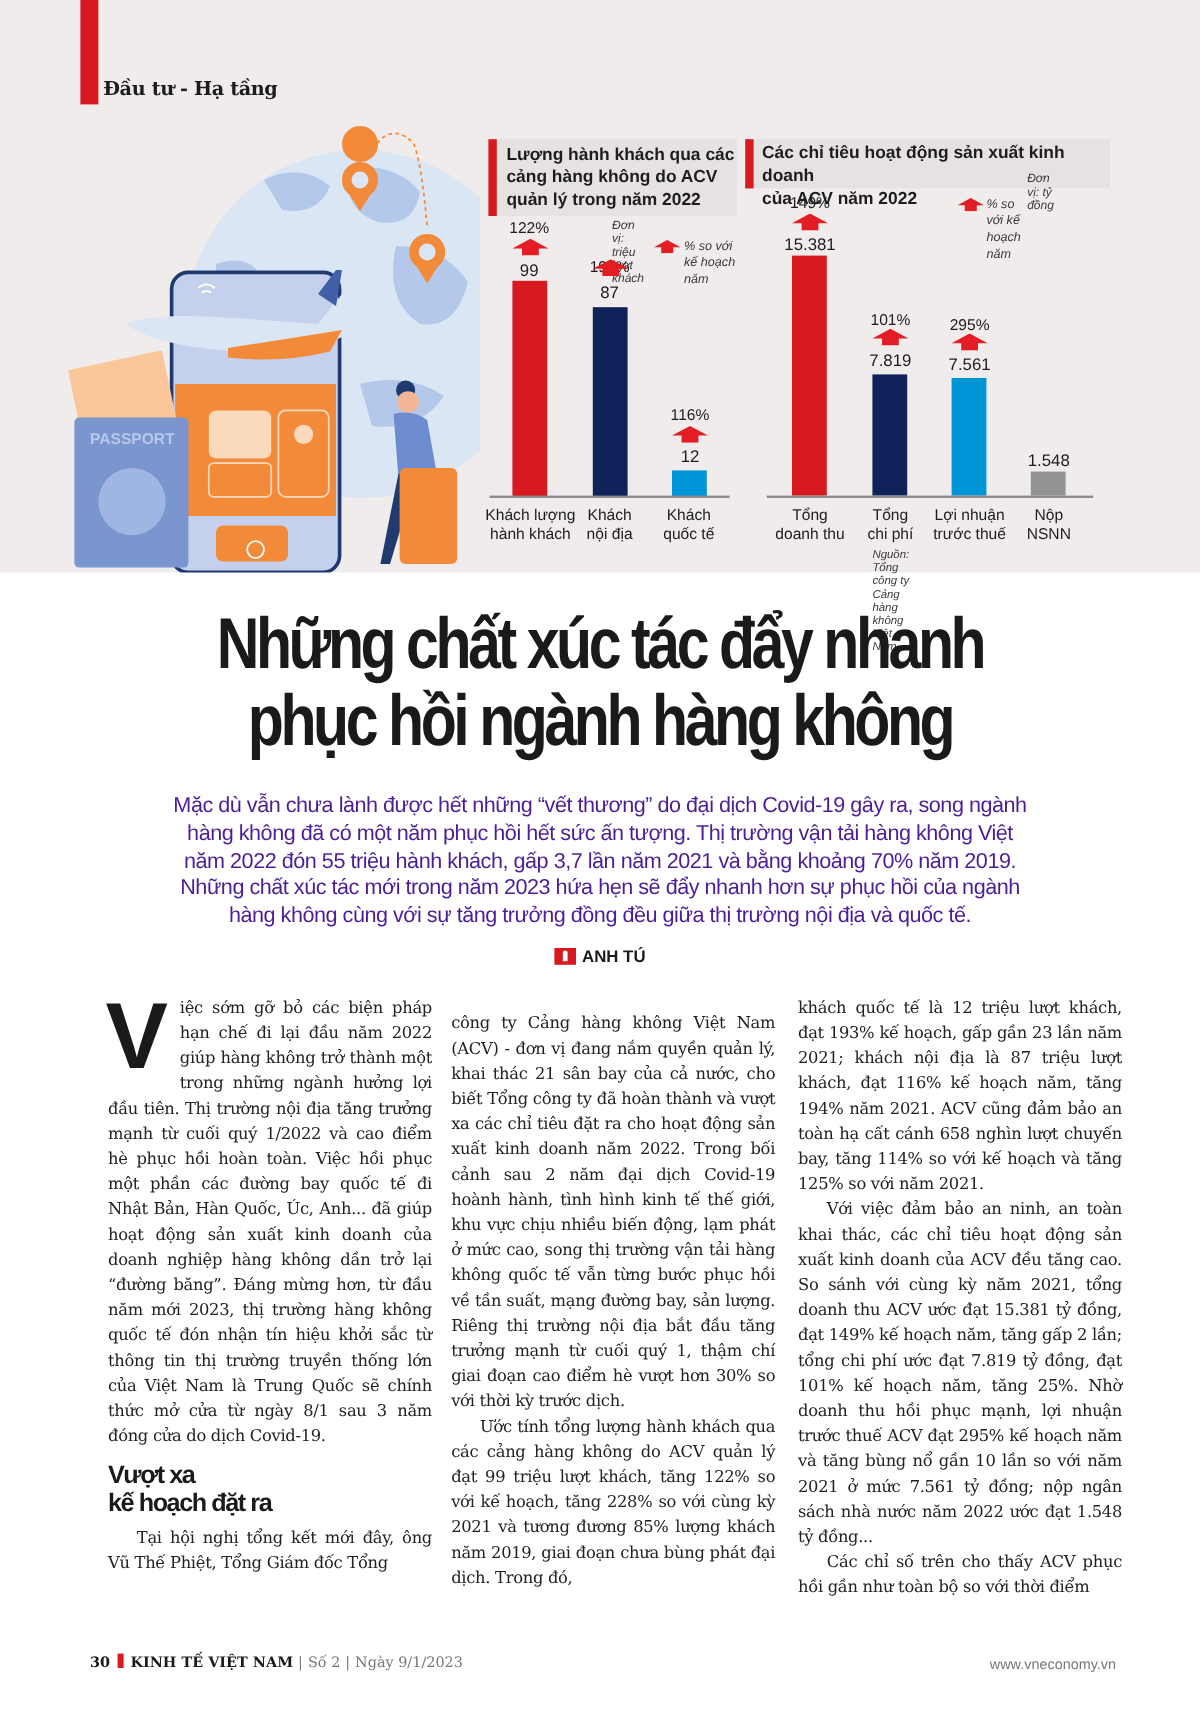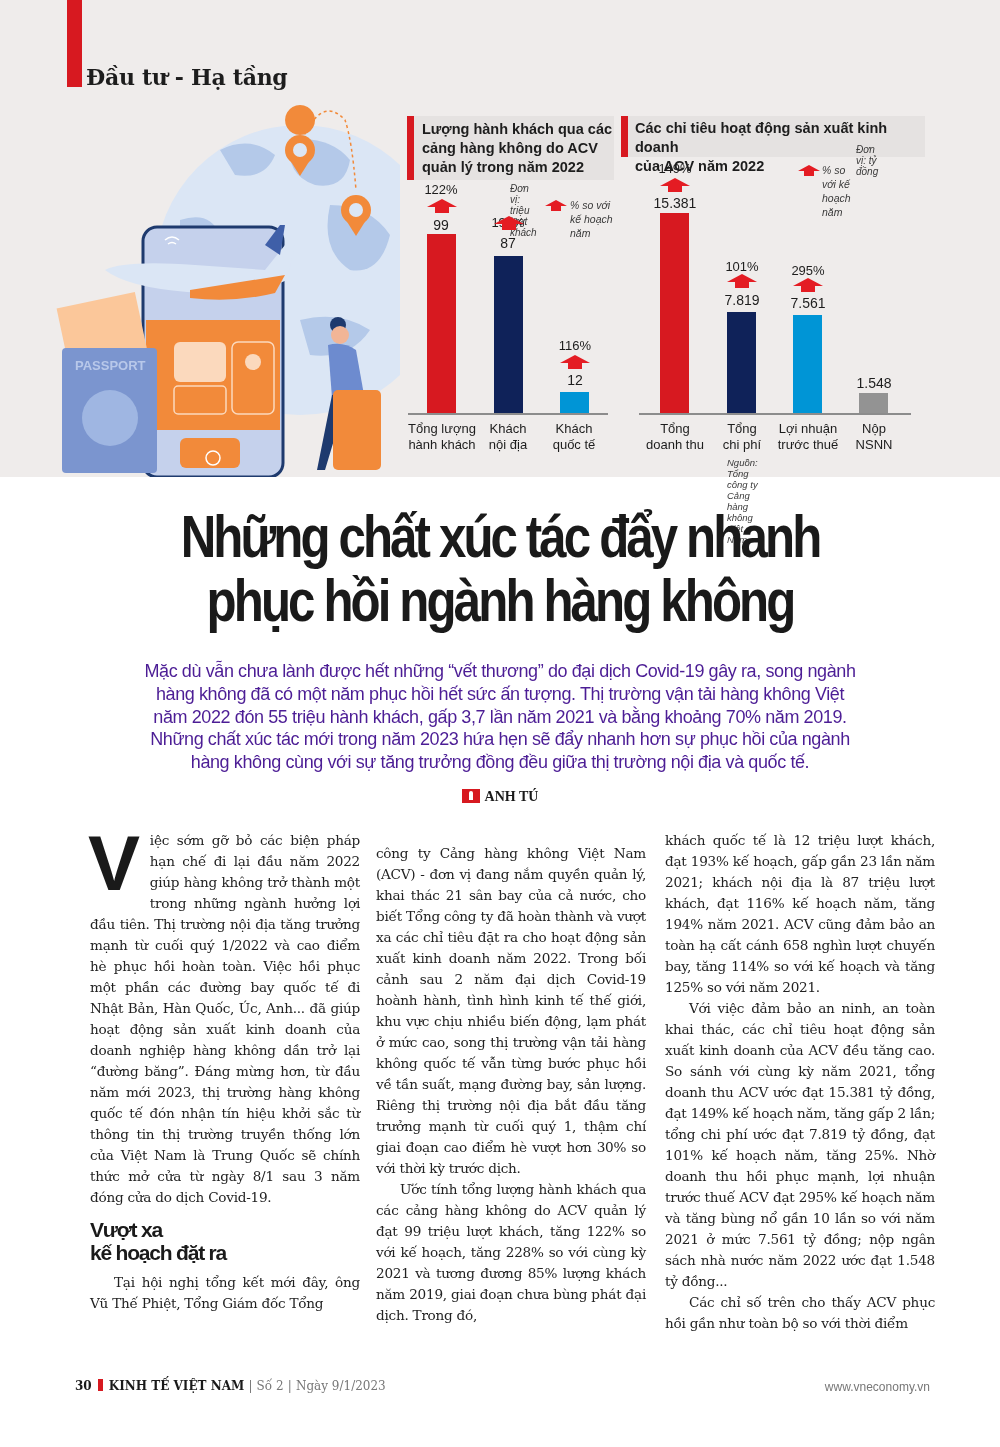--- a/index.html
+++ b/index.html
@@ -2,21 +2,21 @@
 <html><head>
 <meta charset="utf-8">
 <style>
   * { box-sizing: border-box; margin: 0; padding: 0; }
   html, body { width: 1000px; height: 1447px; background: #ffffff; overflow: hidden; }
   body { position: relative; font-family: "Liberation Sans", sans-serif; color: #1a1a1a; }
 
   
   .top-panel { position: absolute; left: 0; top: 0; width: 1000px; height: 477px; background: #efeceb; }
   .section-bar { position: absolute; left: 67px; top: 0; width: 15px; height: 87px; background: #d71920; }
-  .section-label { position: absolute; left: 86px; top: 64px; font-family: "DejaVu Serif", serif; font-weight: bold; font-size: 22px; color: #1d1d1d; letter-spacing: -0.3px; }
+  .section-label { position: absolute; left: 86px; top: 64px; font-family: "DejaVu Serif", serif; font-weight: bold; font-size: 16px; color: #1d1d1d; letter-spacing: -0.3px; }
 
   
   .illus { position: absolute; left: 0; top: 90px; width: 400px; height: 387px; }
 
   
   .chart { position: absolute; }
   .chart-title-box { position: absolute; background: #e5e2e1; }
   .chart-title-bar { position: absolute; left: 0; top: 0; width: 7px; height: 100%; background: #d71920; }
   .chart-title { position: absolute; font-weight: bold; font-size: 14.5px; line-height: 19px; color: #1d1d1d; }
   .unit { position: absolute; font-style: italic; font-size: 10px; color: #3a3a3a; }
@@ -27,21 +27,21 @@
   .bar-val { position: absolute; font-size: 14px; text-align: center; width: 80px; color: #1d1d1d; }
   .bar-pct { position: absolute; font-size: 13px; text-align: center; width: 80px; color: #1d1d1d; }
   .up-arrow { position: absolute; width: 30px; height: 14px; }
   .xcat { position: absolute; font-size: 13px; line-height: 16px; text-align: center; width: 100px; color: #1d1d1d; }
   .baseline { position: absolute; height: 2px; background: #8c8c8c; }
   .source { position: absolute; font-style: italic; font-size: 9.5px; color: #3a3a3a; }
 
   
   .headline { position: absolute; left: 0; top: 505px; width: 1000px; text-align: center; font-family: "Liberation Sans", sans-serif; font-weight: bold; font-size: 60px; line-height: 64px; color: #1a1a1a; letter-spacing: -3.5px; transform: scaleX(0.82); transform-origin: 500px 0; }
   .sapo { position: absolute; left: 140px; top: 660px; width: 720px; text-align: center; font-size: 18px; line-height: 22.8px; color: #4c1d95; letter-spacing: -0.4px; }
-  .byline { position: absolute; left: 0; top: 789px; width: 1000px; text-align: center; font-weight: bold; font-size: 14px; color: #1a1a1a; font-family: Liberation Serif, serif; }
+  .byline { position: absolute; left: 0; top: 789px; width: 1000px; text-align: center; font-weight: bold; font-size: 14px; color: #1a1a1a; }
   .byline-icon { display: inline-block; width: 18px; height: 14px; background: #d71920; vertical-align: -2px; margin-right: 5px; position: relative; }
   .byline-icon::after { content: ""; position: absolute; left: 7px; top: 2px; width: 4px; height: 9px; background: #fff; border-radius: 2px 2px 0 0; }
 
   
   .col { position: absolute; top: 830px; width: 270px; font-family: "DejaVu Serif", serif; font-size: 13.6px; line-height: 21px; color: #222; text-align: justify; letter-spacing: -0.25px; }
   .col p { margin: 0; }
   .col p.indent { text-indent: 24px; }
   .col1 { left: 90px; }
   .col2 { left: 376px; margin-top: 13px; }
   .col3 { left: 665px; }
@@ -158,21 +158,21 @@
     <div class="bar-pct" style="left:535px; top:338px;">116%</div>
     <svg class="up-arrow" style="left:560px; top:355px;" viewBox="0 0 30 14">
         <path d="M0 8 L15 0 L30 8 L22 8 L22 14 L8 14 L8 8 Z" fill="#e41c23"></path>
       </svg>
     <div class="bar-val" style="left:535px; top:372px;">12</div>
     <div class="bar" style="left:560px; top:392px; width:29px; height:22px; background:#0095d6;"></div>
 
     <div class="baseline" style="left:408px; top:413px; width:200px;"></div>
 
     <div class="xcat" style="left:392px; top:421px;">
-      <div>Tổng lượng</div>
+      <div>Khách lượng</div>
       <div>hành khách</div>
     </div>
     <div class="xcat" style="left:458px; top:421px;">
       <div>Khách</div>
       <div>nội địa</div>
     </div>
     <div class="xcat" style="left:524px; top:421px;">
       <div>Khách</div>
       <div>quốc tế</div>
     </div>

